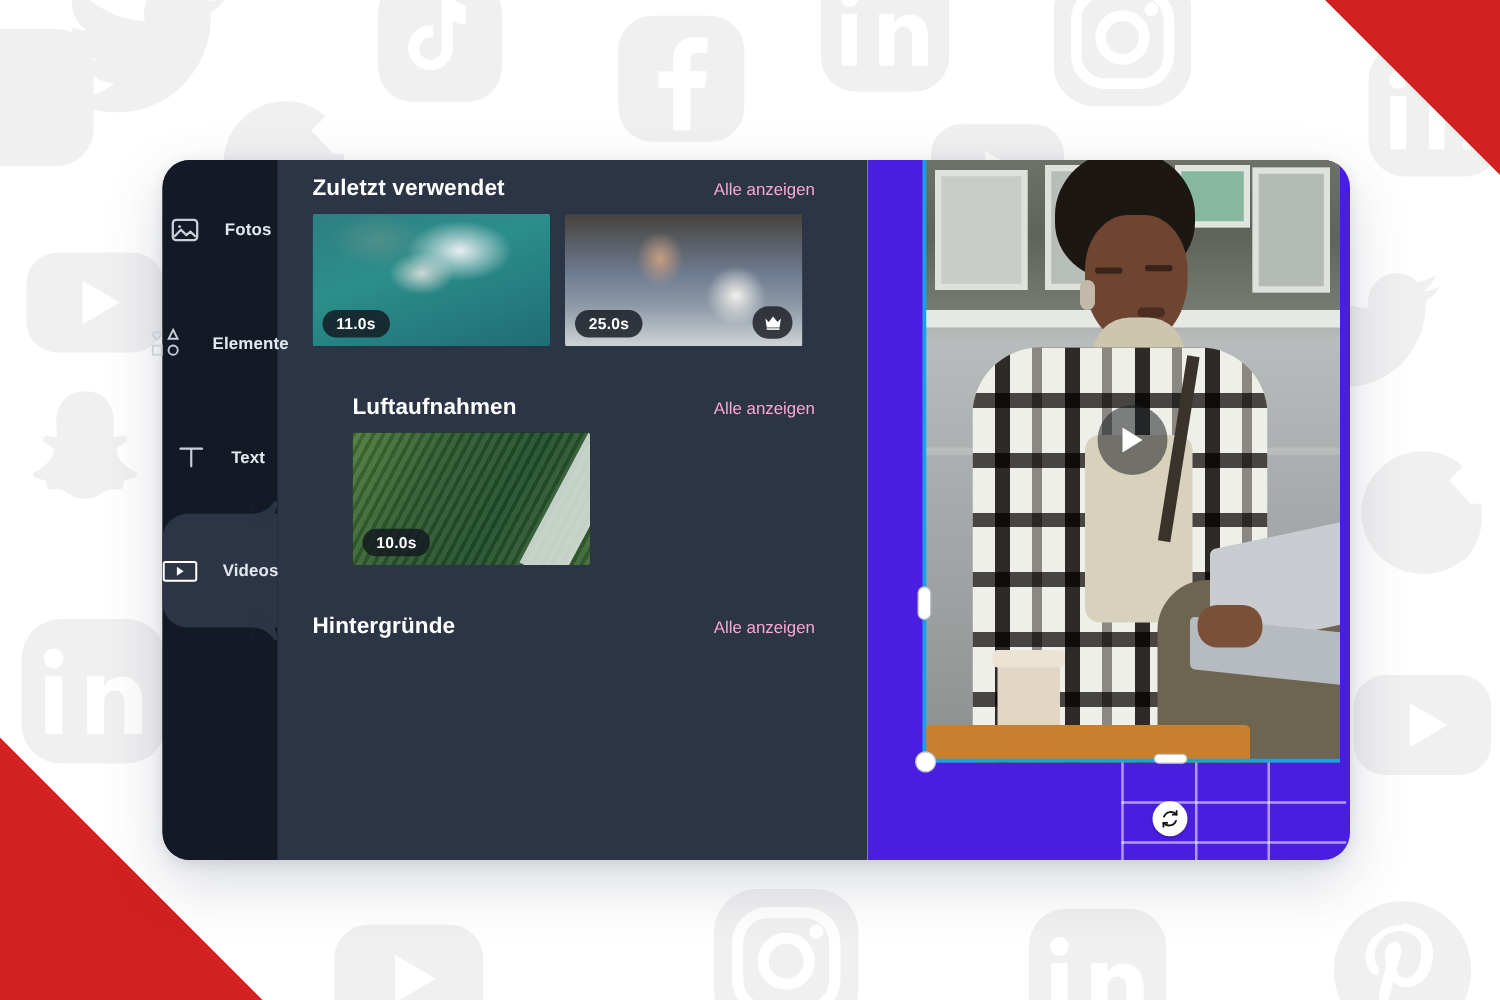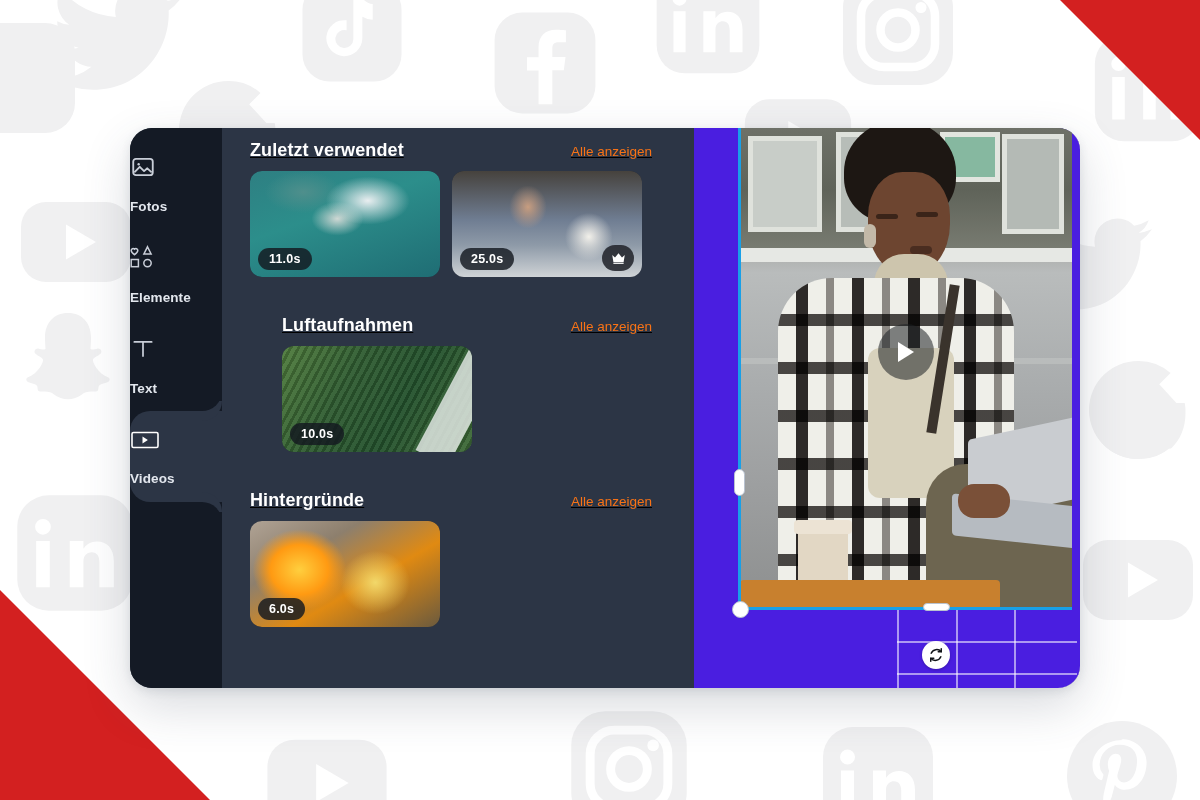--- a/index.html
+++ b/index.html
@@ -70,21 +70,22 @@
     flex: 0 0 92px;
     background: #141a25;
     border-radius: 22px 0 0 22px;
     padding-top: 10px;
     z-index: 4;
   }
   .rail-item {
     position: relative;
     height: 91px;
     display: flex;
-    flex-direction: column;
+    flex-direction: row;
+    align-items: center;
     justify-content: center;
     gap: 19px;
     color: #c9ced8;
     cursor: pointer;
   }
   .rail-item .rail-icon { line-height: 0; }
   .rail-item .rail-label {
     font-size: 13.5px;
     font-weight: 700;
     color: #e3e7ee;
@@ -124,40 +125,39 @@
     overflow: hidden;
     border-radius: 0 0 0 0;
   }
   .lib-section { margin-top: 6px; }
   .lib-section:first-child { margin-top: 0; }
   .section-head {
     display: flex;
     align-items: baseline;
     justify-content: space-between;
     padding: 12px 8px 10px 0;
-    text-decoration: underline;
   }
   .section-title {
     font-size: 18px;
     font-weight: 700;
     color: #ffffff;
     letter-spacing: .1px;
   }
   .section-link {
     font-size: 13.5px;
-    color: #f97316;
+    color: #f9a8d4;
     cursor: pointer;
     white-space: nowrap;
   }
   .thumb-row { display: flex; gap: 12px; }
   .thumb {
     position: relative;
     width: 190px;
     height: 106px;
-    border-radius: 12px;
+    border-radius: 2px;
     overflow: hidden;
     cursor: pointer;
     background: #1b2230;
   }
   .thumb-art { position: absolute; inset: 0; }
   .duration-badge {
     position: absolute;
     left: 8px;
     bottom: 7px;
     background: rgba(20,24,32,0.82);
@@ -510,27 +510,20 @@
           </div>
         </div>
       </div>
 
       <div class="lib-section" style="margin-top:26px;">
         <div class="section-head">
           <span class="section-title">Hintergründe</span>
           <span class="section-link">Alle anzeigen</span>
         </div>
         <div class="thumb-row">
-          <div class="thumb">
-            <div class="thumb-art" style="background:
-              radial-gradient(ellipse 60px 52px at 26% 46%, #ffcf3e 0%, #ff9a12 48%, rgba(255,154,18,0) 78%),
-              radial-gradient(ellipse 48px 44px at 66% 58%, #f2d86a 0%, rgba(206,170,70,0) 72%),
-              linear-gradient(150deg,#b0a395 0%,#8d7f6d 30%,#e08a12 60%,#6b5a3e 100%);"></div>
-            <span class="duration-badge">6.0s</span>
-          </div>
         </div>
       </div>
 
     </div>
 
     <div id="preview-area">
       <div id="canvas-bg"></div>
 
       <div id="video-clip">
         <div id="video-art" style="background:

